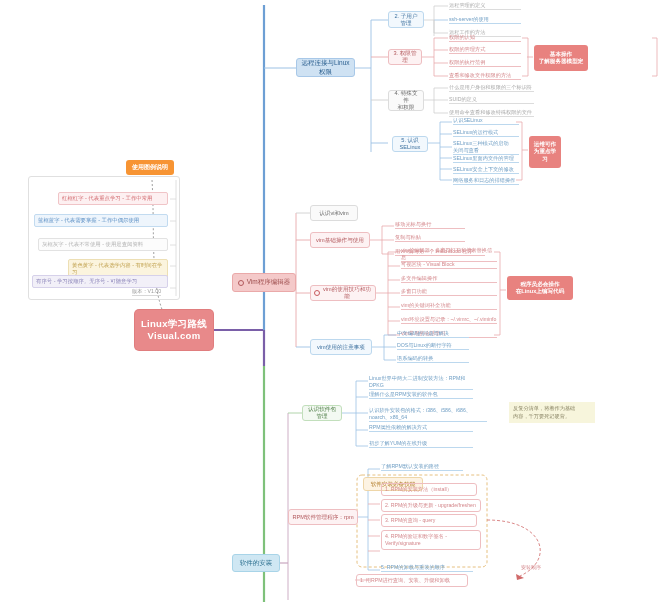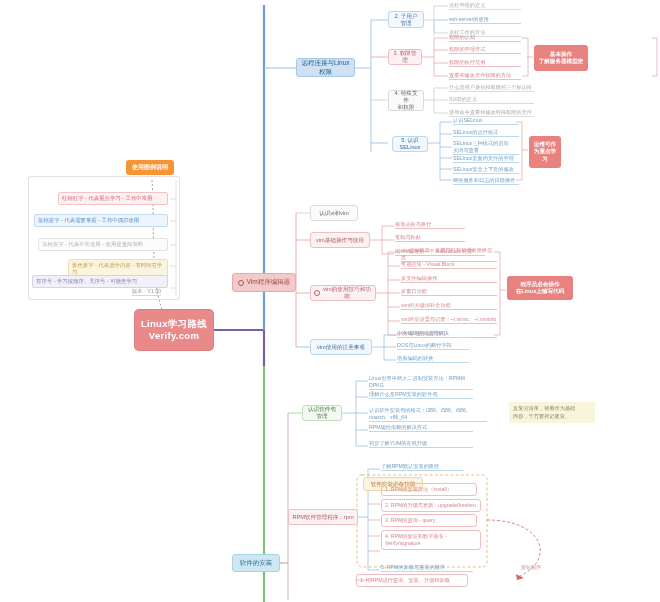--- a/index.html
+++ b/index.html
@@ -270,21 +270,21 @@
 
   <div class="legend-row lg-gray" style="left:38px; top:238px; width:130px;">灰框灰字 - 代表不常使用 - 使用是查阅资料</div>
 
   <div class="legend-row lg-yellow" style="left:68px; top:259px; width:100px;">黄色黄字 - 代表选学内容 - 有时间在学习</div>
 
   <div class="legend-row lg-purple" style="left:32px; top:275px; width:136px;">有序号 - 学习按顺序。无序号 - 可随意学习</div>
 
   <div class="legend-ver" style="left:132px; top:288px;">版本：V1.00</div>
 
   <div class="node root" style="left:135px; top:310px; width:78px; height:40px;">Linux学习路线
-Verify.com</div>
+Visual.com</div>
 
   <div class="node b-blue" style="left:296px; top:58px; width:59px; height:19px;">远程连接与Linux权限</div>
 
   <div class="node n-blue" style="left:388px; top:11px; width:36px; height:17px;">2. 子用户管理</div>
   <div class="leaf leaf-gray" style="left:449px; top:2px; width:72px;">远程管理的定义</div>
   <div class="leaf leaf-blue" style="left:449px; top:16px; width:72px;">ssh-server的使用</div>
   <div class="leaf leaf-gray" style="left:449px; top:29px; width:72px;">远程工作的方法</div>
 
   <div class="node n-pink" style="left:388px; top:49px; width:34px; height:16px;">3. 权限管理</div>
   <div class="leaf leaf-pink" style="left:449px; top:34px; width:72px;">权限的认知</div>

